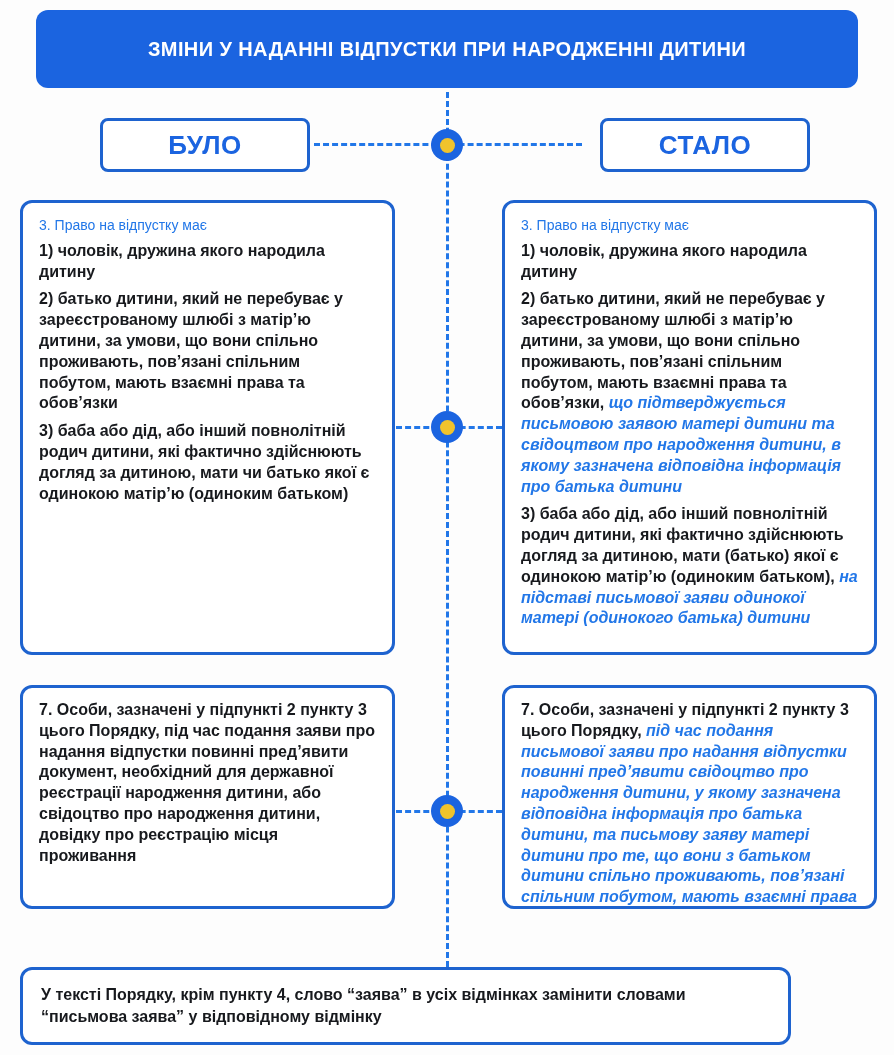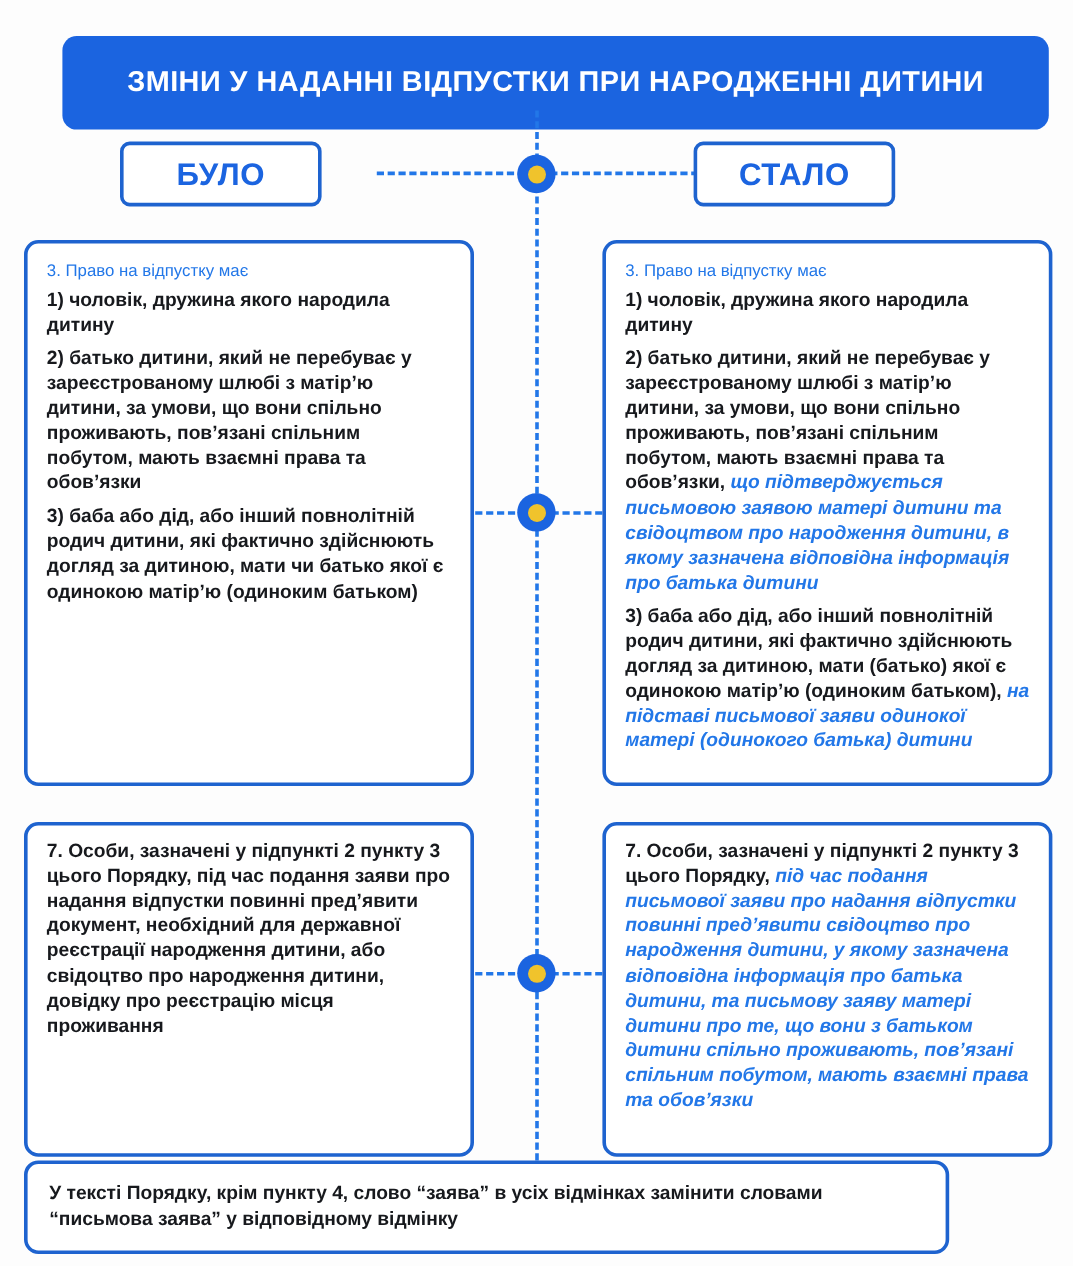--- a/index.html
+++ b/index.html
@@ -11,25 +11,25 @@
     --white:#ffffff;
   }
   *{box-sizing:border-box;margin:0;padding:0;}
   html,body{background:#fdfdfd;}
   body{
     width:894px;height:1055px;position:relative;overflow:hidden;
     font-family:"Liberation Sans","DejaVu Sans",sans-serif;
     color:var(--text-black);
   }
   .title-bar{
-    position:absolute;left:52px;top:10px;width:822px;height:78px;
+    position:absolute;left:36px;top:10px;width:822px;height:78px;
     background:var(--primary-blue);border-radius:12px;
     display:flex;align-items:center;justify-content:center;
-    color:var(--white);font-weight:800;font-size:24px;letter-spacing:.4px;
-    text-transform:uppercase;text-align:center;padding:0 20px;margin-top:20px;
+    color:var(--white);font-weight:800;font-size:20px;letter-spacing:.4px;
+    text-transform:uppercase;text-align:center;padding:0 20px;
   }
   .v-line{
     position:absolute;left:446px;top:92px;height:875px;width:0;
     border-left:3px dashed var(--highlight-blue);
   }
   .h-line{
     position:absolute;height:0;border-top:3px dashed var(--highlight-blue);
   }
   .h-line.labels{left:314px;top:143px;width:268px;}
   .h-line.row1{left:396px;top:426px;width:106px;}
@@ -37,35 +37,35 @@
   .node{
     position:absolute;width:32px;height:32px;border-radius:50%;
     background:var(--primary-blue);
     display:flex;align-items:center;justify-content:center;
   }
   .node .dot{width:15px;height:15px;border-radius:50%;background:var(--node-yellow);}
   .node.n1{left:431px;top:129px;}
   .node.n2{left:431px;top:411px;}
   .node.n3{left:431px;top:795px;}
   .label-box{
-    position:absolute;top:118px;width:168px;height:54px;
+    position:absolute;top:118px;width:210px;height:54px;
     background:var(--white);border:3px solid var(--border-blue);border-radius:8px;
     display:flex;align-items:center;justify-content:center;
     color:var(--primary-blue);font-weight:800;font-size:26px;letter-spacing:.5px;
   }
   .label-box.left{left:100px;}
-  .label-box.right{left:578px;}
+  .label-box.right{left:600px;}
   .content-box{
     position:absolute;background:var(--white);
     border:3px solid var(--border-blue);border-radius:12px;
     padding:12px 16px;font-size:16px;line-height:1.3;font-weight:600;
     overflow:hidden;
   }
   .box-r1{top:200px;height:455px;}
-  .box-r2{top:685px;height:279px;}
+  .box-r2{top:685px;height:224px;}
   .col-l{left:20px;width:375px;}
   .col-r{left:502px;width:375px;}
   .content-box h2{
     color:var(--highlight-blue);font-size:14px;font-weight:400;
     margin:2px 0 7px 0;line-height:1.2;
   }
   .content-box p.para{margin:0 0 7px 0;}
   .seg{color:var(--text-black);}
   .seg.hl{color:var(--highlight-blue);font-style:italic;}
   .footer-box{

